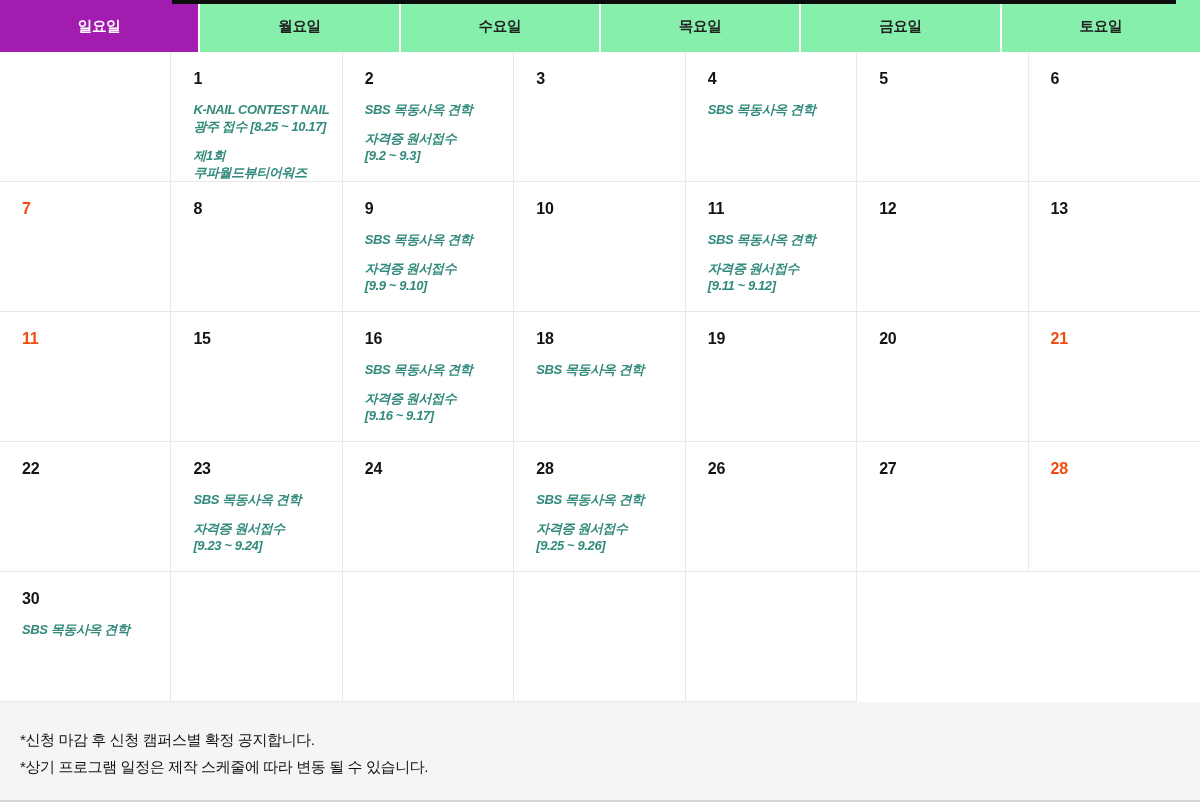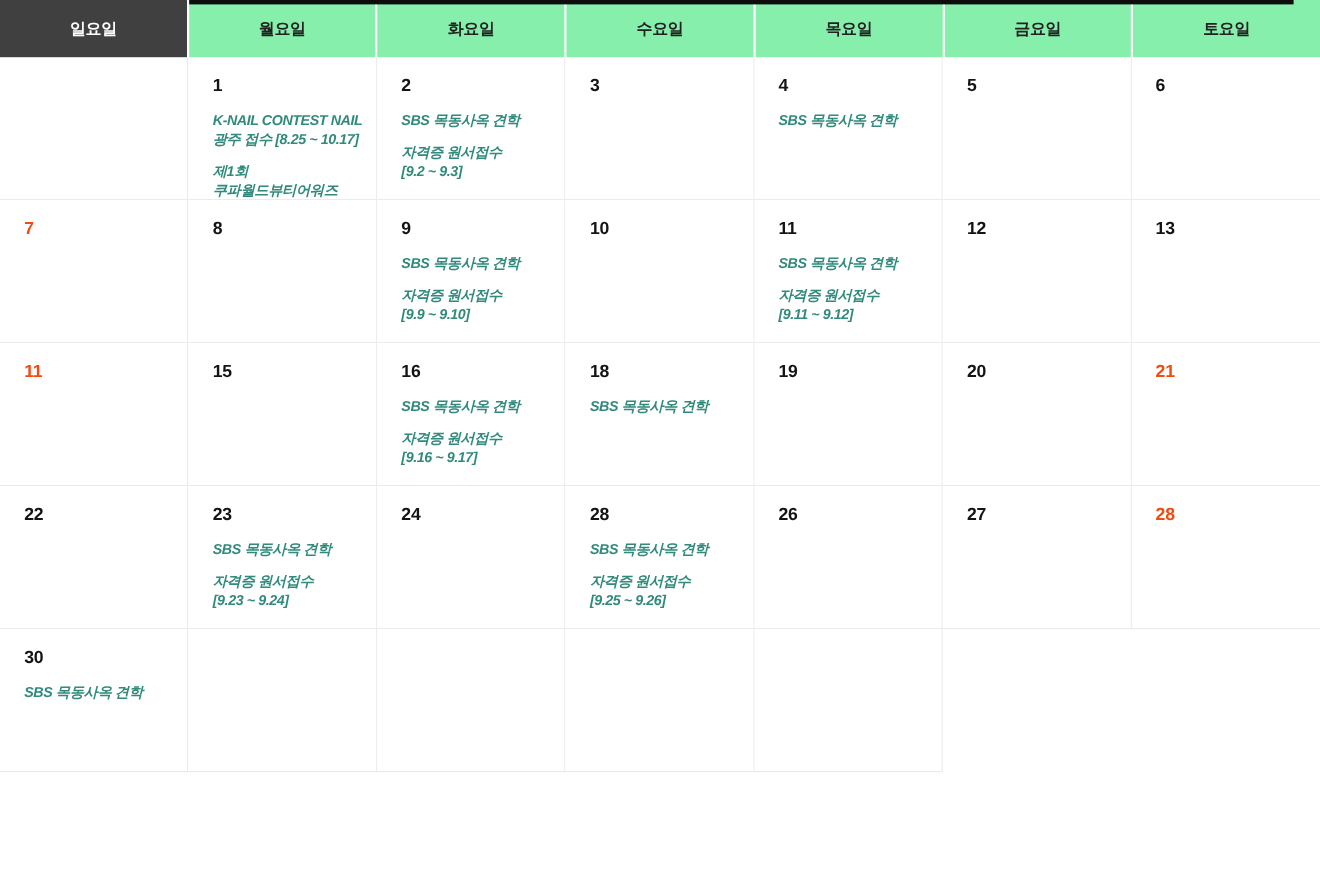--- a/index.html
+++ b/index.html
@@ -18,21 +18,21 @@
     height:52px; background:#fff;
   }
   .tab {
     flex:1 1 0;
     display:flex; align-items:center; justify-content:center;
     background:#86efac;
     font-size:14.5px; font-weight:700; color:#212121;
     letter-spacing:-0.3px;
     cursor:pointer;
   }
-  .tab.active { background:#404040; color:#ffffff; }
+  .tab.active { background:#a21caf; color:#ffffff; }
   .tabs-bar {
     position:absolute; top:0; left:172px; right:24px; height:4px;
     background:#0c0c0c; z-index:2;
   }
 
   
   .grid {
     display:grid;
     grid-template-columns:repeat(7, 1fr);
     grid-auto-rows:130px;
@@ -77,21 +77,20 @@
 </style>
 </head>
 <body>
 
 <div class="page">
 
   <div class="tabs" id="tabs">
     <div class="tabs-bar"></div>
   <div class="tab active">일요일</div>
       <div class="tab">월요일</div>
-      <div class="tab">화요일</div>
       <div class="tab">수요일</div>
       <div class="tab">목요일</div>
       <div class="tab">금요일</div>
       <div class="tab">토요일</div>
     </div>
 
   <div class="grid" id="grid">
       <div class="cell sun"></div>
       <div class="cell">
         <div class="daynum">1</div>
@@ -201,14 +200,18 @@
       <div class="cell">
         <div class="daynum">30</div>
         <div class="event">SBS 목동사옥 견학</div>
       </div>
       <div class="cell"></div>
       <div class="cell"></div>
       <div class="cell"></div>
       <div class="cell"></div>
     </div>
 
+  <div class="footer">
+    <p>*신청 마감 후 신청 캠퍼스별 확정 공지합니다.</p>
+    <p>*상기 프로그램 일정은 제작 스케줄에 따라 변동 될 수 있습니다.</p>
+  </div>
 
 </div>
 
 </body></html>

